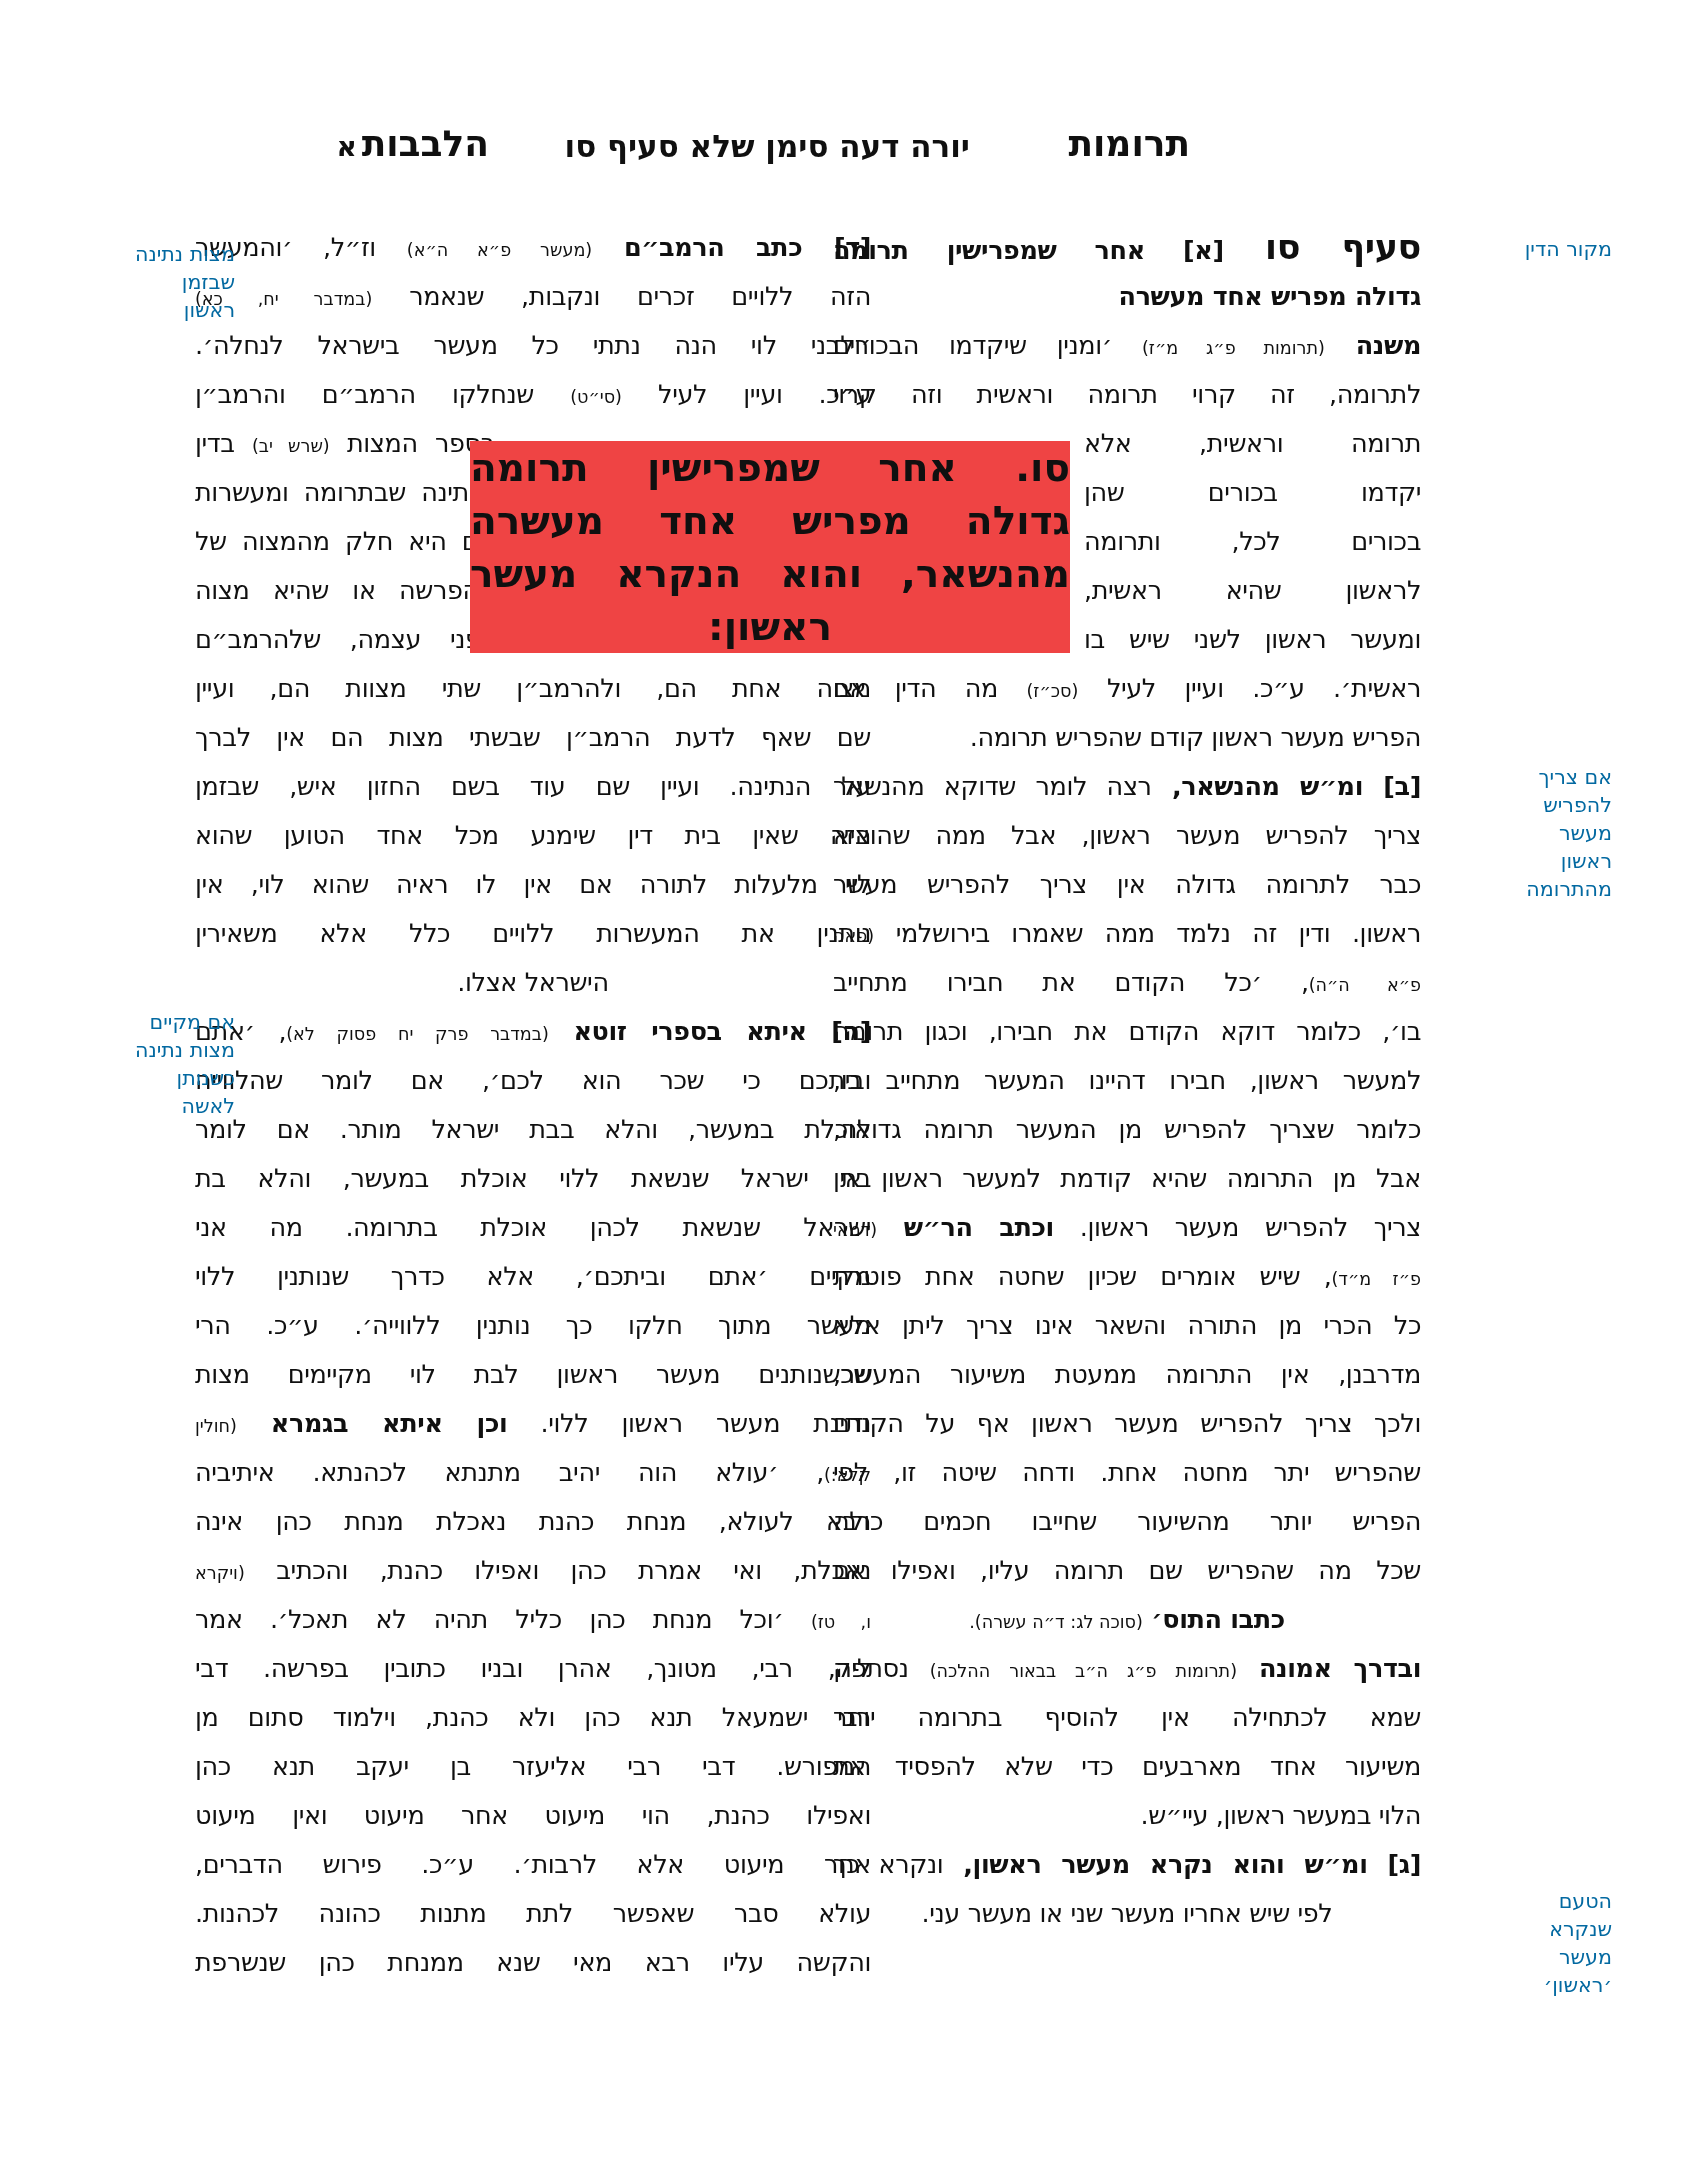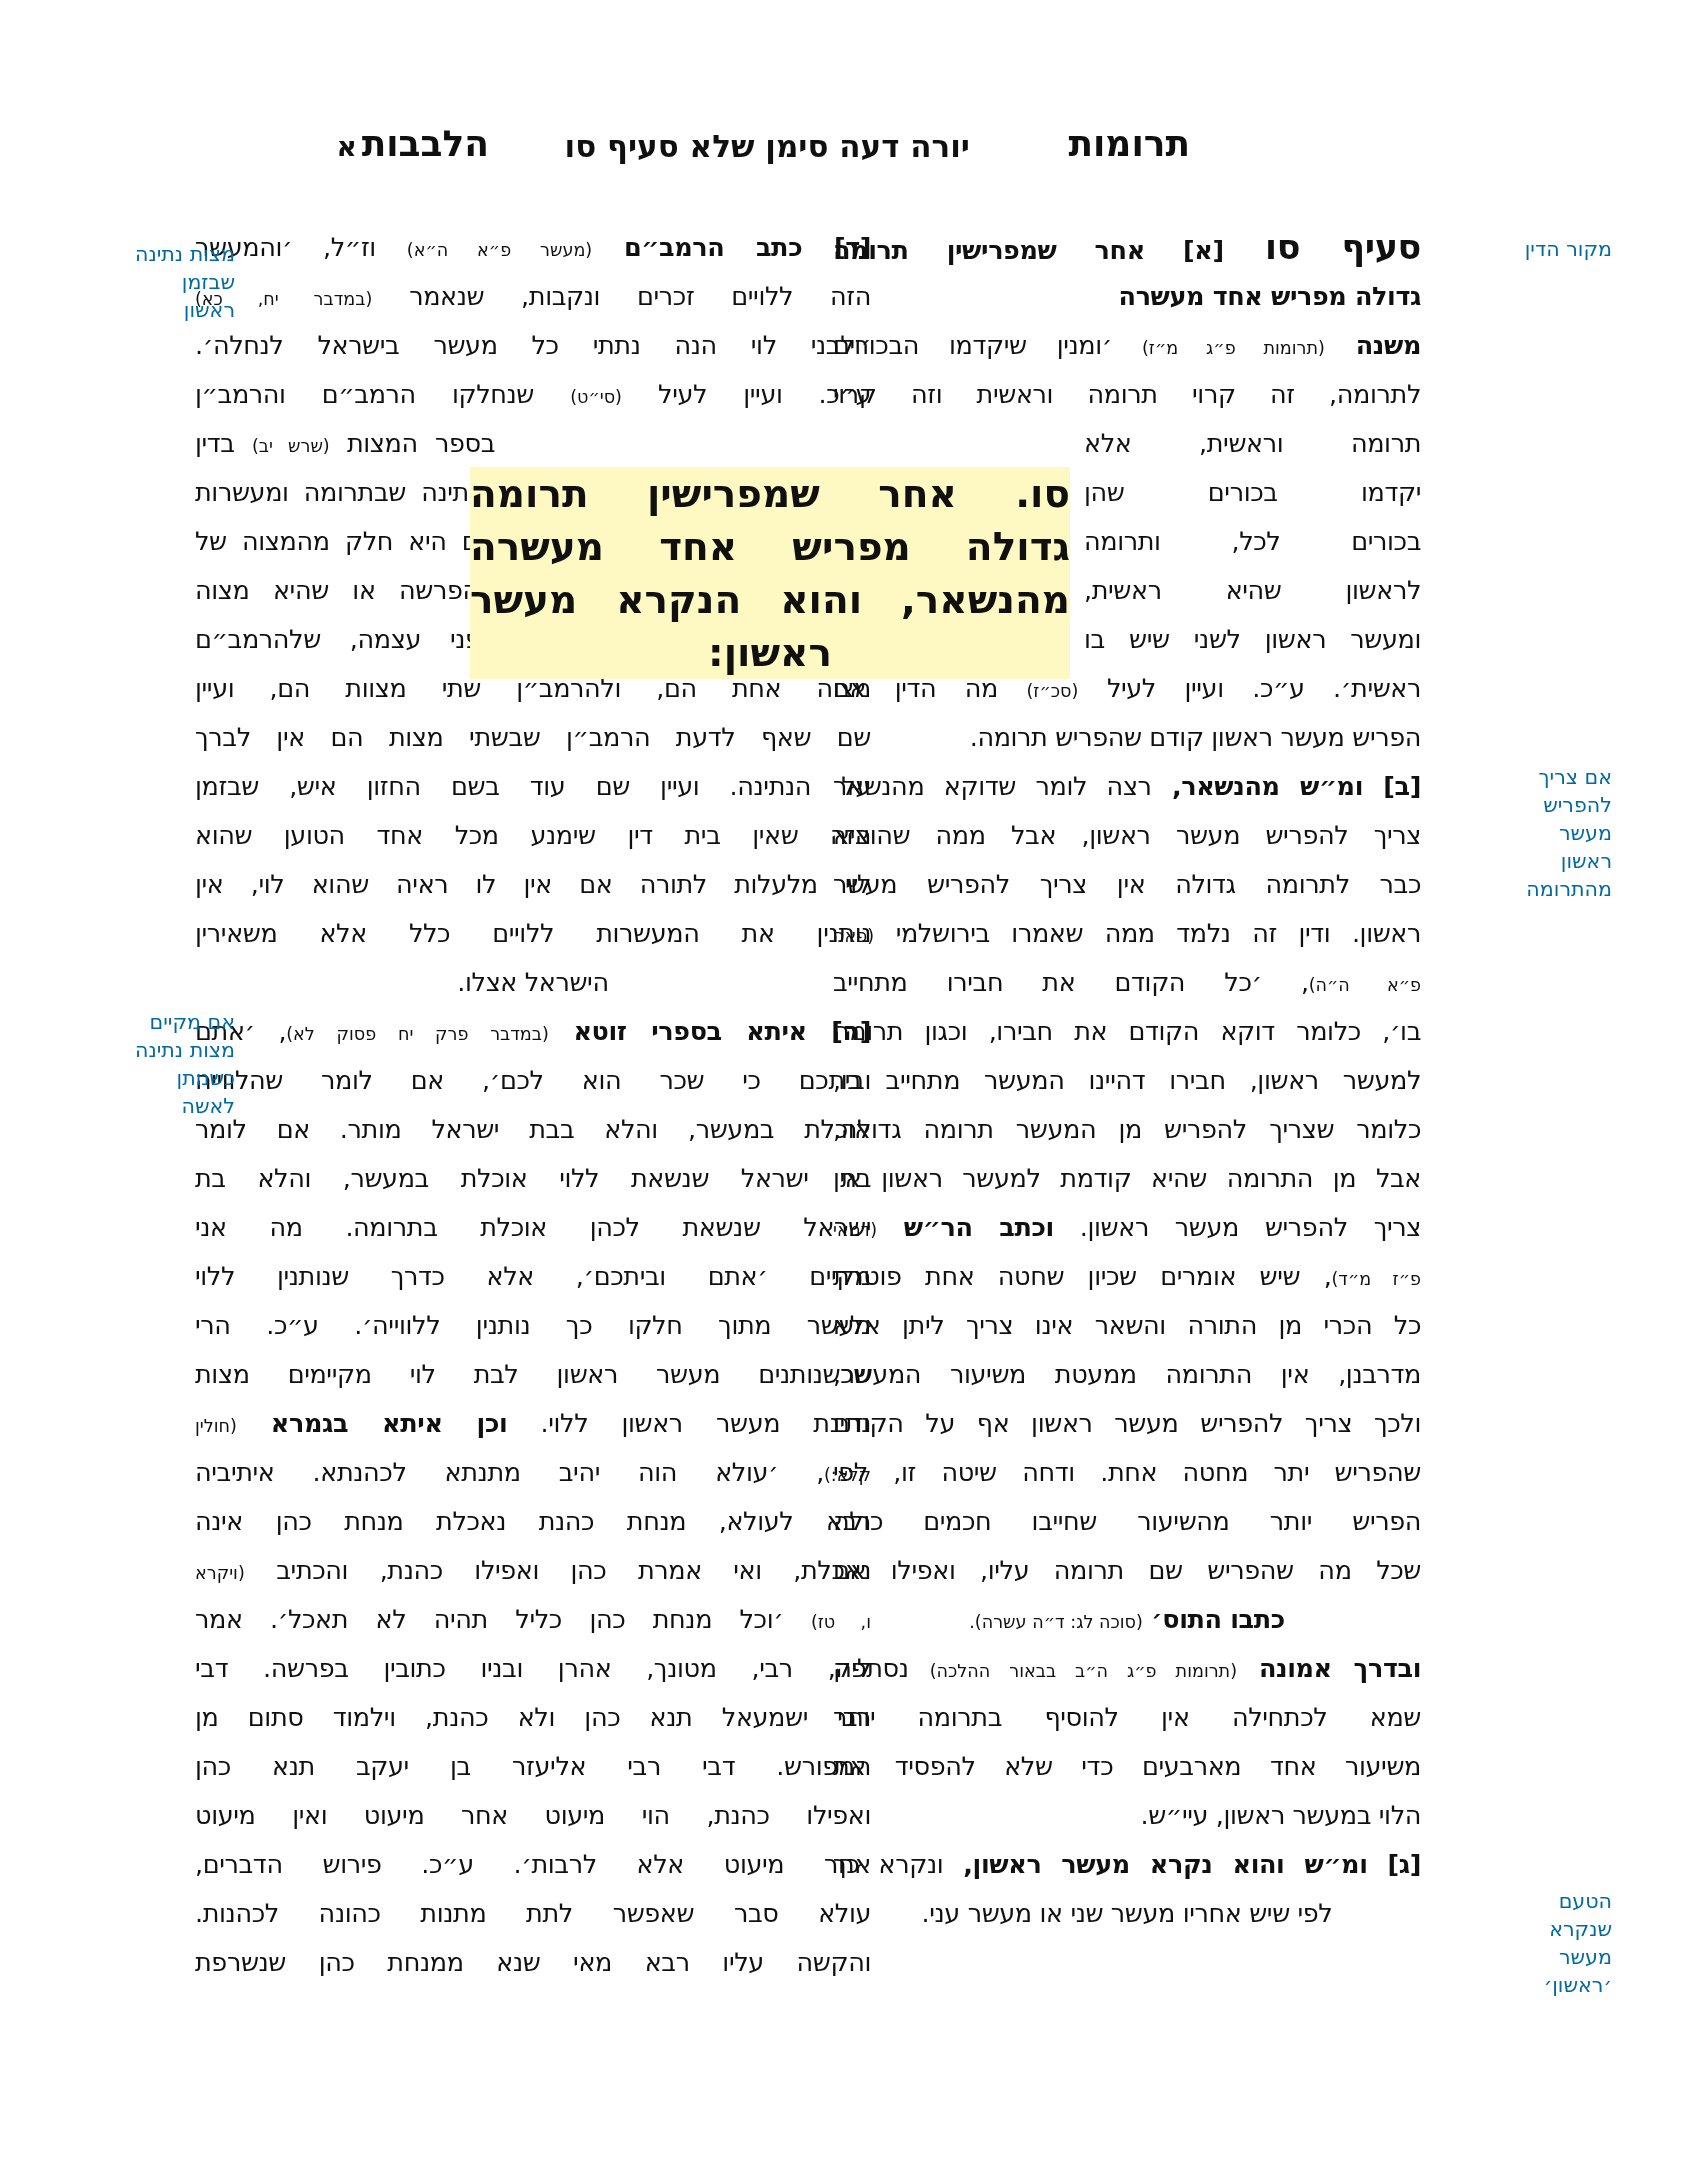--- a/index.html
+++ b/index.html
@@ -19,21 +19,21 @@
         white-space:nowrap;text-align:justify;text-align-last:justify}
   .line span{display:inline}
   .line .s{font-size:17.6px;letter-spacing:0}
   .line .b{font-weight:700}
   .line .bl{font-weight:700;font-size:35px}
   .m-e{text-align-last:start}
   .m-c{text-align-last:center}
   #col-r .m-w{margin-left:251px}
   #col-l .m-w{margin-right:376px}
 
-  #sa{position:absolute;top:467px;right:629px;width:600px;background:#fef9c3}
+  #sa{position:absolute;top:441px;right:629px;width:600px;background:#ef4444}
   .sa-line{height:53px;line-height:53px;font-weight:700;font-size:39px;
            white-space:nowrap;text-align:justify;text-align-last:justify}
   .sa-line.m-c{text-align-last:center}
 
   .mncol{position:absolute;top:0;height:100%}
   #margin-right{right:87px;width:155px}
   #margin-left{right:1464px;width:181px}
   .mn{position:absolute;right:0;width:100%;font-size:20.6px;line-height:28px;
       text-align:right;color:#0369a1}
   #margin-right .mn:nth-child(1){top:235px}

